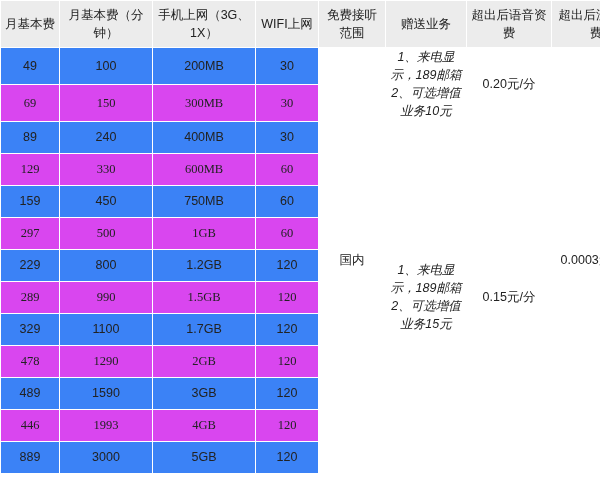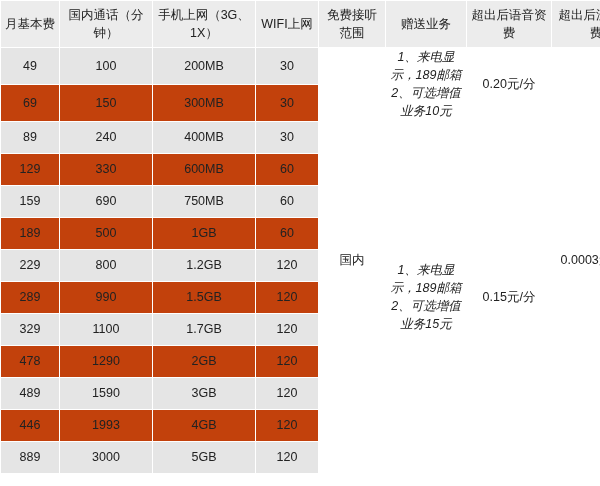--- a/index.html
+++ b/index.html
@@ -28,24 +28,25 @@
     line-height: 1.45;
     padding: 0 2px;
   }
   thead th {
     background: #ececec;
     height: 46px;
     color: #222;
     font-size: 12.5px;
   }
   tbody tr.odd td {
-    background: #e5e5e5;
+    background: #3b82f6;
   }
   tbody tr.even td {
-    background: #c2410c;
+    background: #d946ef;
+    font-family: Liberation Serif, serif;
   }
   tbody td {
     height: 31px;
   }
   td.span-cell {
     background: #ffffff !important;
     font-size: 12.5px;
     line-height: 1.7;
   }
   td.span-cell-left {
@@ -63,21 +64,21 @@
   .c6 { width: 80px; margin-left: 11px; }
   .c7 { width: 84px; }
 </style>
 </head>
 <body>
 
 <table id="tariff-table">
   <thead>
     <tr>
       <th class="c0">月基本费</th>
-      <th class="c1">国内通话（分钟）</th>
+      <th class="c1">月基本费（分钟）</th>
       <th class="c2">手机上网（3G、1X）</th>
       <th class="c3">WIFI上网</th>
       <th class="c4">免费接听范围</th>
       <th class="c5">赠送业务</th>
       <th class="c6">超出后语音资费</th>
       <th class="c7">超出后流量资费</th>
     </tr>
   </thead>
   <tbody>
     <tr class="odd">
@@ -105,26 +106,26 @@
       <td class="c6 span-cell" rowspan="11">0.15元/分</td>
     </tr>
     <tr class="even">
       <td class="c0">129</td>
       <td class="c1">330</td>
       <td class="c2">600MB</td>
       <td class="c3">60</td>
     </tr>
     <tr class="odd">
       <td class="c0">159</td>
-      <td class="c1">690</td>
+      <td class="c1">450</td>
       <td class="c2">750MB</td>
       <td class="c3">60</td>
     </tr>
     <tr class="even">
-      <td class="c0">189</td>
+      <td class="c0">297</td>
       <td class="c1">500</td>
       <td class="c2">1GB</td>
       <td class="c3">60</td>
     </tr>
     <tr class="odd">
       <td class="c0">229</td>
       <td class="c1">800</td>
       <td class="c2">1.2GB</td>
       <td class="c3">120</td>
     </tr>

